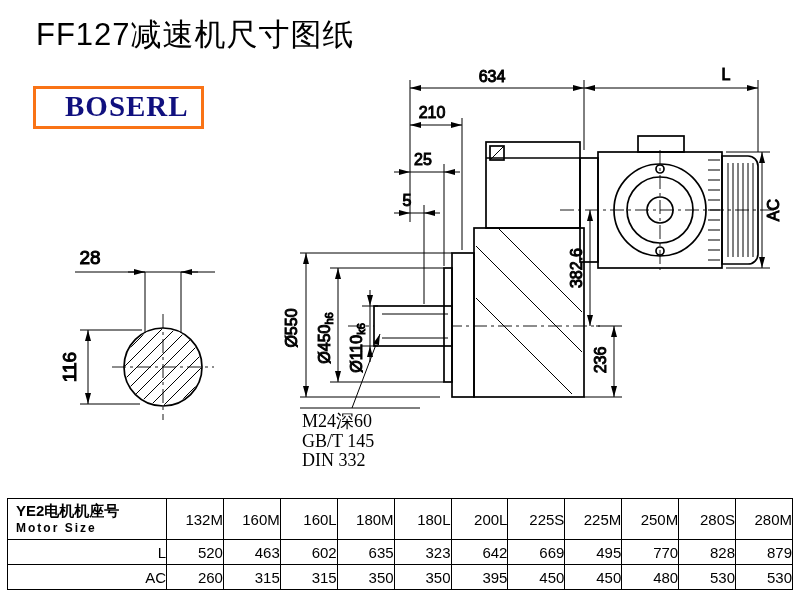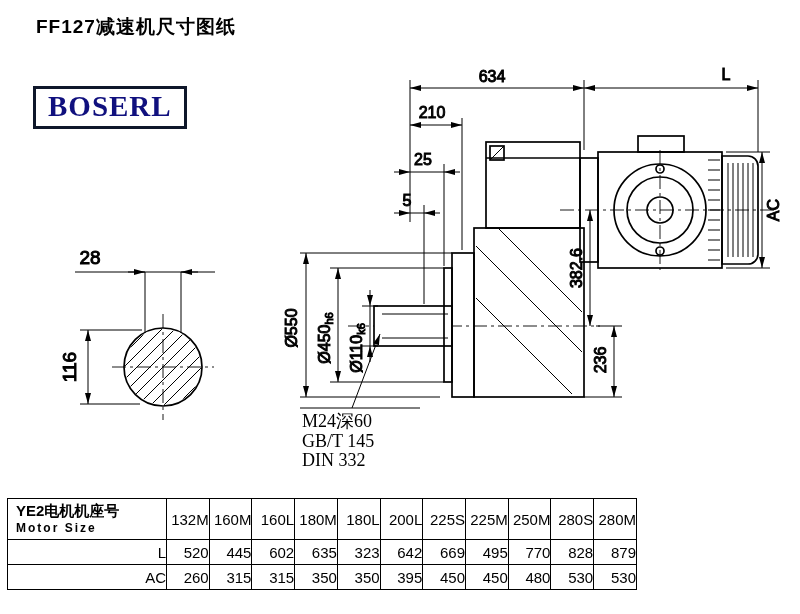--- a/index.html
+++ b/index.html
@@ -2,42 +2,42 @@
 <html><head>
 <meta charset="utf-8">
 <style>
   html,body{margin:0;padding:0;}
   body{
     width:800px;height:614px;background:#ffffff;position:relative;overflow:hidden;
     font-family:"Liberation Sans", sans-serif;color:#000;
   }
   .title{
     position:absolute;left:36px;top:14px;
-    font-size:19px;font-weight:bold;letter-spacing:1px;
+    font-size:31px;font-weight:normal;letter-spacing:1px;
     font-family:"Liberation Sans", sans-serif;
   }
   .logo{
     position:absolute;left:33px;top:86px;
-    border:3px solid #0f172a;background:#fff;
-    padding:1px 12px 3px 12px;
+    border:3px solid #f97316;background:#fff;
+    padding:1px 12px 3px 29px;
   }
   .logo span{
     font-family:"Liberation Serif", serif;
     font-size:29px;font-weight:600;color:#10107e;letter-spacing:1px;
   }
   svg.drawing{position:absolute;left:0;top:0;}
   svg text{fill:#000;font-family:"Liberation Sans", sans-serif;}
   .obj{stroke:#000;stroke-width:1.7;fill:none;}
   .thin{stroke:#000;stroke-width:1;fill:none;}
   .cl{stroke:#000;stroke-width:0.9;fill:none;stroke-dasharray:14 4 3 4;}
   .dtxt{font-size:16px;}
   .stxt{font-size:19px;}
   .note{font-family:"Liberation Serif", serif;font-size:18px;}
   .dim-table{
-    position:absolute;left:7px;top:498px;width:630px;
+    position:absolute;left:7px;top:498px;width:786px;
     border-collapse:collapse;table-layout:fixed;background:#fff;
   }
   .dim-table th,.dim-table td{
     border:1.6px solid #000;text-align:right;vertical-align:middle;
     font-weight:normal;font-size:15px;padding:0;
   }
   .dim-table thead th{height:40px;}
   .dim-table tbody th,.dim-table tbody td{height:24px;}
   .dim-table th.size-col{width:158px;text-align:left;}
   .size-col .cn{font-size:15px;font-weight:bold;padding-left:8px;line-height:19px;}
@@ -247,21 +247,21 @@
         <th>225M</th>
         <th>250M</th>
         <th>280S</th>
         <th>280M</th>
       </tr>
   </thead>
   <tbody>
       <tr>
         <th>L</th>
         <td>520</td>
-        <td>445</td>
+        <td>463</td>
         <td>602</td>
         <td>635</td>
         <td>323</td>
         <td>642</td>
         <td>669</td>
         <td>495</td>
         <td>770</td>
         <td>828</td>
         <td>879</td>
       </tr>

